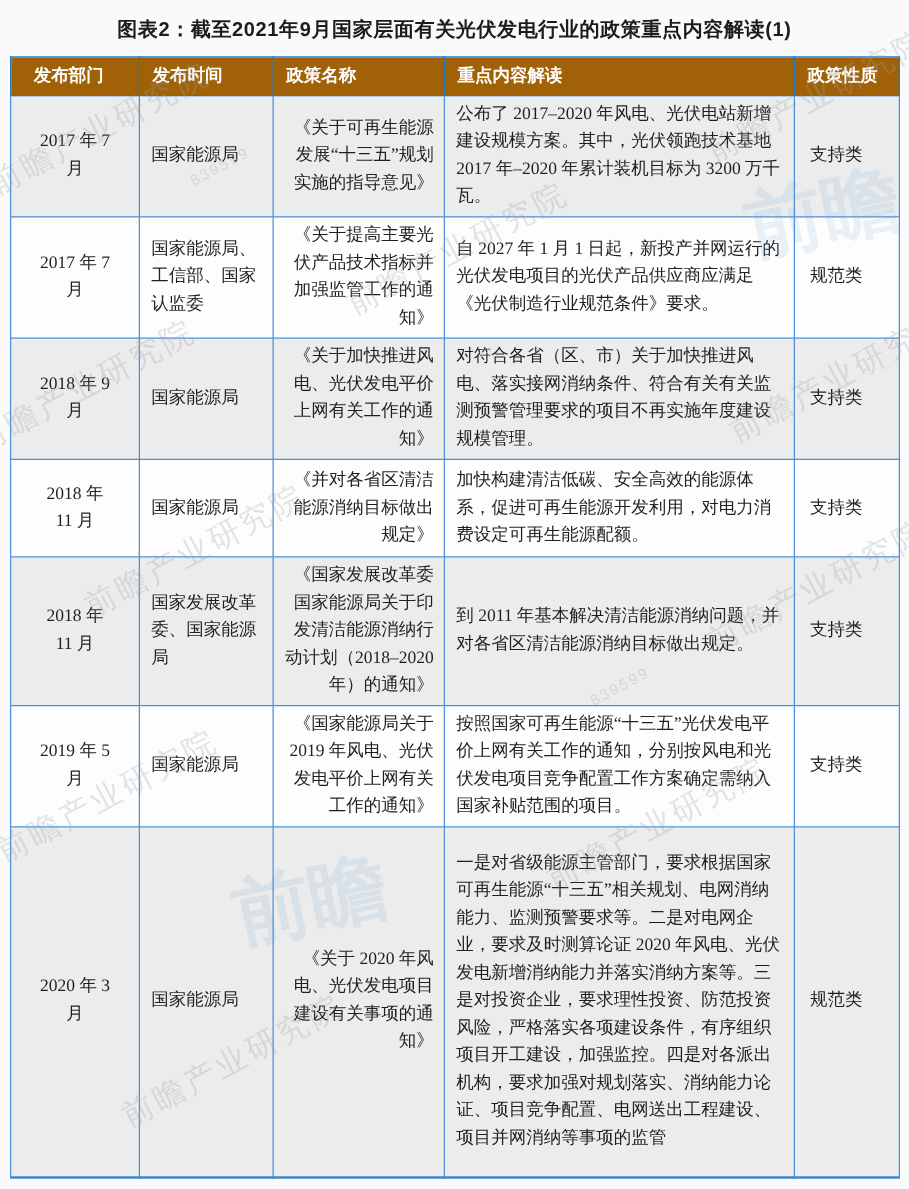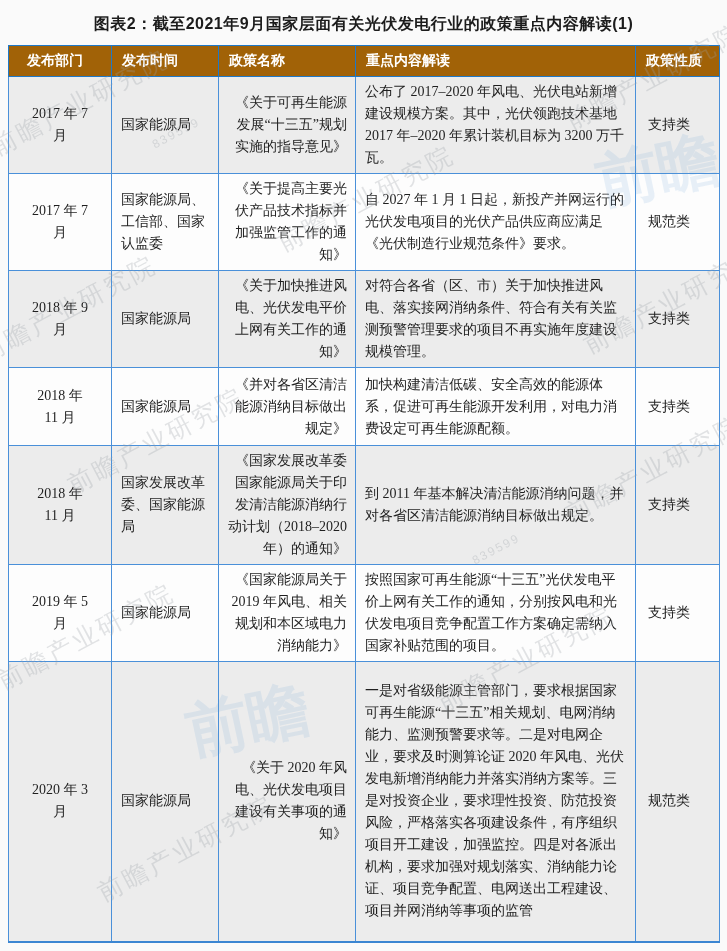--- a/index.html
+++ b/index.html
@@ -125,21 +125,21 @@
       <tr class="r5 alt">
         <td class="c-date">2018 年 11 月</td>
         <td class="c-dept">国家发展改革委、国家能源局</td>
         <td class="c-policy">《国家发展改革委国家能源局关于印发清洁能源消纳行动计划（2018–2020年）的通知》</td>
         <td class="c-content">到 2011 年基本解决清洁能源消纳问题，并对各省区清洁能源消纳目标做出规定。</td>
         <td class="c-nature">支持类</td>
       </tr>
       <tr class="r6">
         <td class="c-date">2019 年 5 月</td>
         <td class="c-dept">国家能源局</td>
-        <td class="c-policy">《国家能源局关于2019 年风电、相关规划和本区域电力消纳能力》</td>
+        <td class="c-policy">《国家能源局关于2019 年风电、光伏发电平价上网有关工作的通知》</td>
         <td class="c-content">按照国家可再生能源“十三五”光伏发电平价上网有关工作的通知，分别按风电和光伏发电项目竞争配置工作方案确定需纳入国家补贴范围的项目。</td>
         <td class="c-nature">支持类</td>
       </tr>
       <tr class="r7 alt">
         <td class="c-date">2020 年 3 月</td>
         <td class="c-dept">国家能源局</td>
         <td class="c-policy">《关于 2020 年风电、光伏发电项目建设有关事项的通知》</td>
         <td class="c-content">一是对省级能源主管部门，要求根据国家可再生能源“十三五”相关规划、电网消纳能力、监测预警要求等。二是对电网企业，要求及时测算论证 2020 年风电、光伏发电新增消纳能力并落实消纳方案等。三是对投资企业，要求理性投资、防范投资风险，严格落实各项建设条件，有序组织项目开工建设，加强监控。四是对各派出机构，要求加强对规划落实、消纳能力论证、项目竞争配置、电网送出工程建设、项目并网消纳等事项的监管</td>
         <td class="c-nature">规范类</td>
       </tr>

